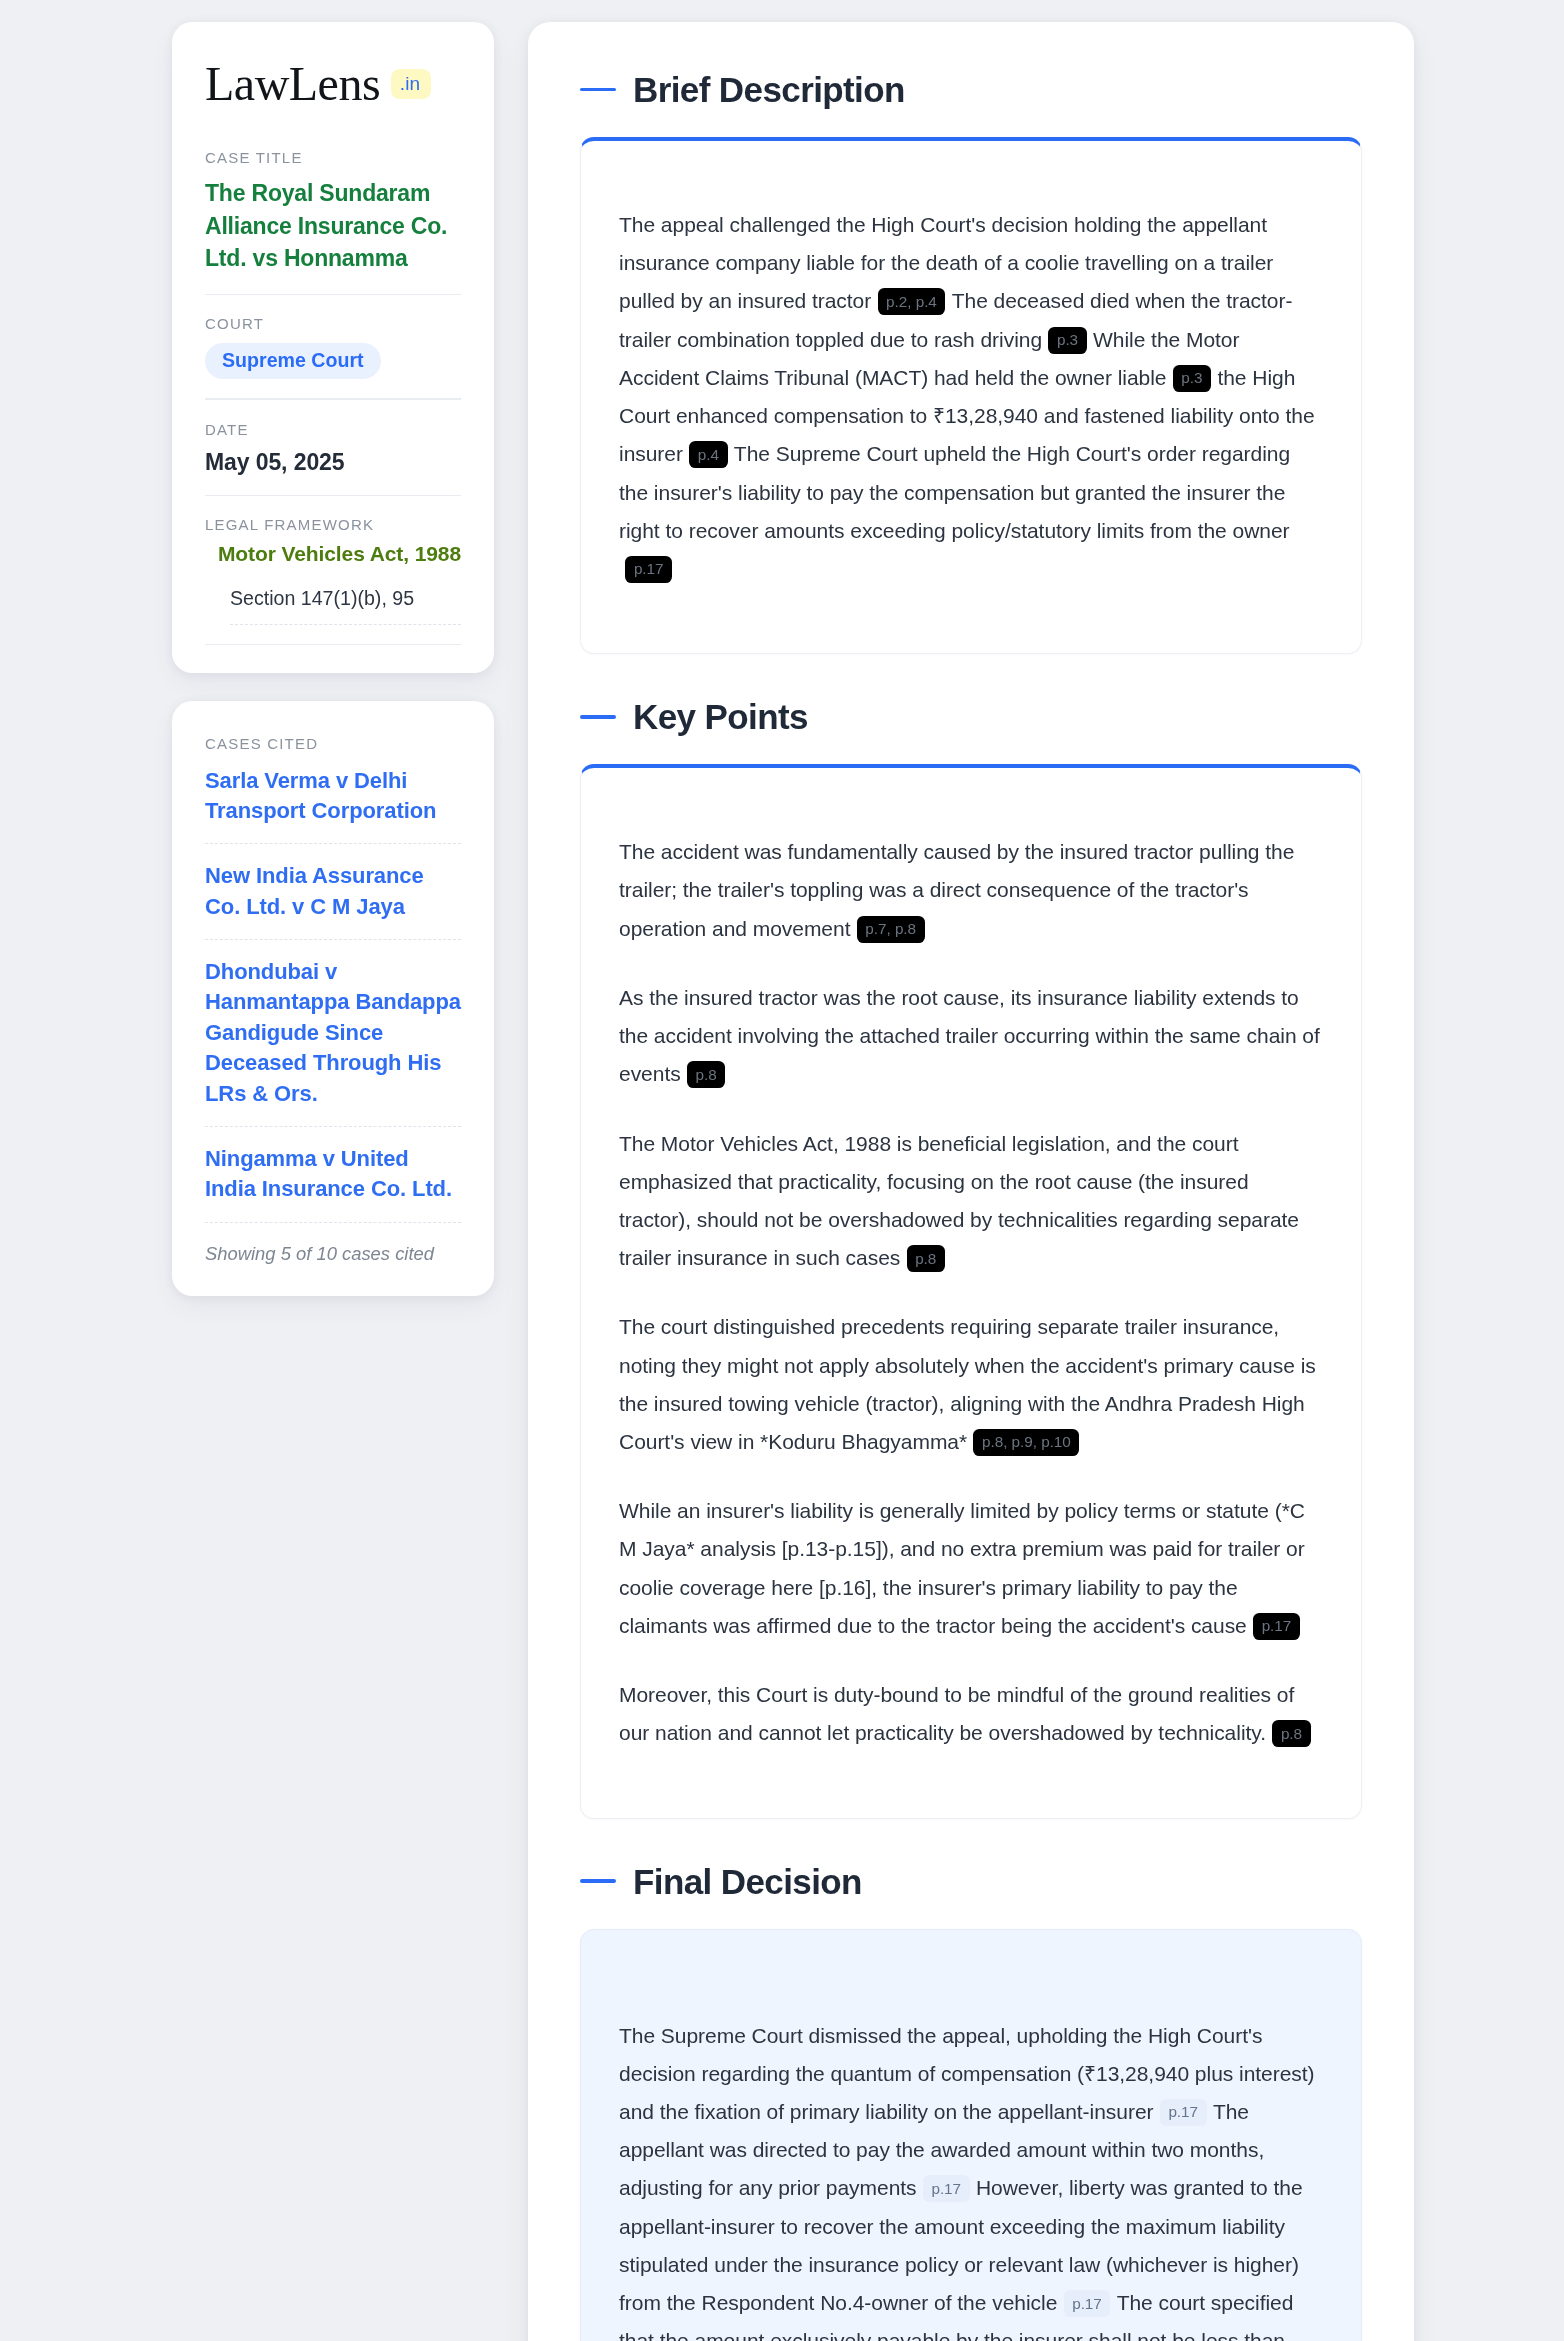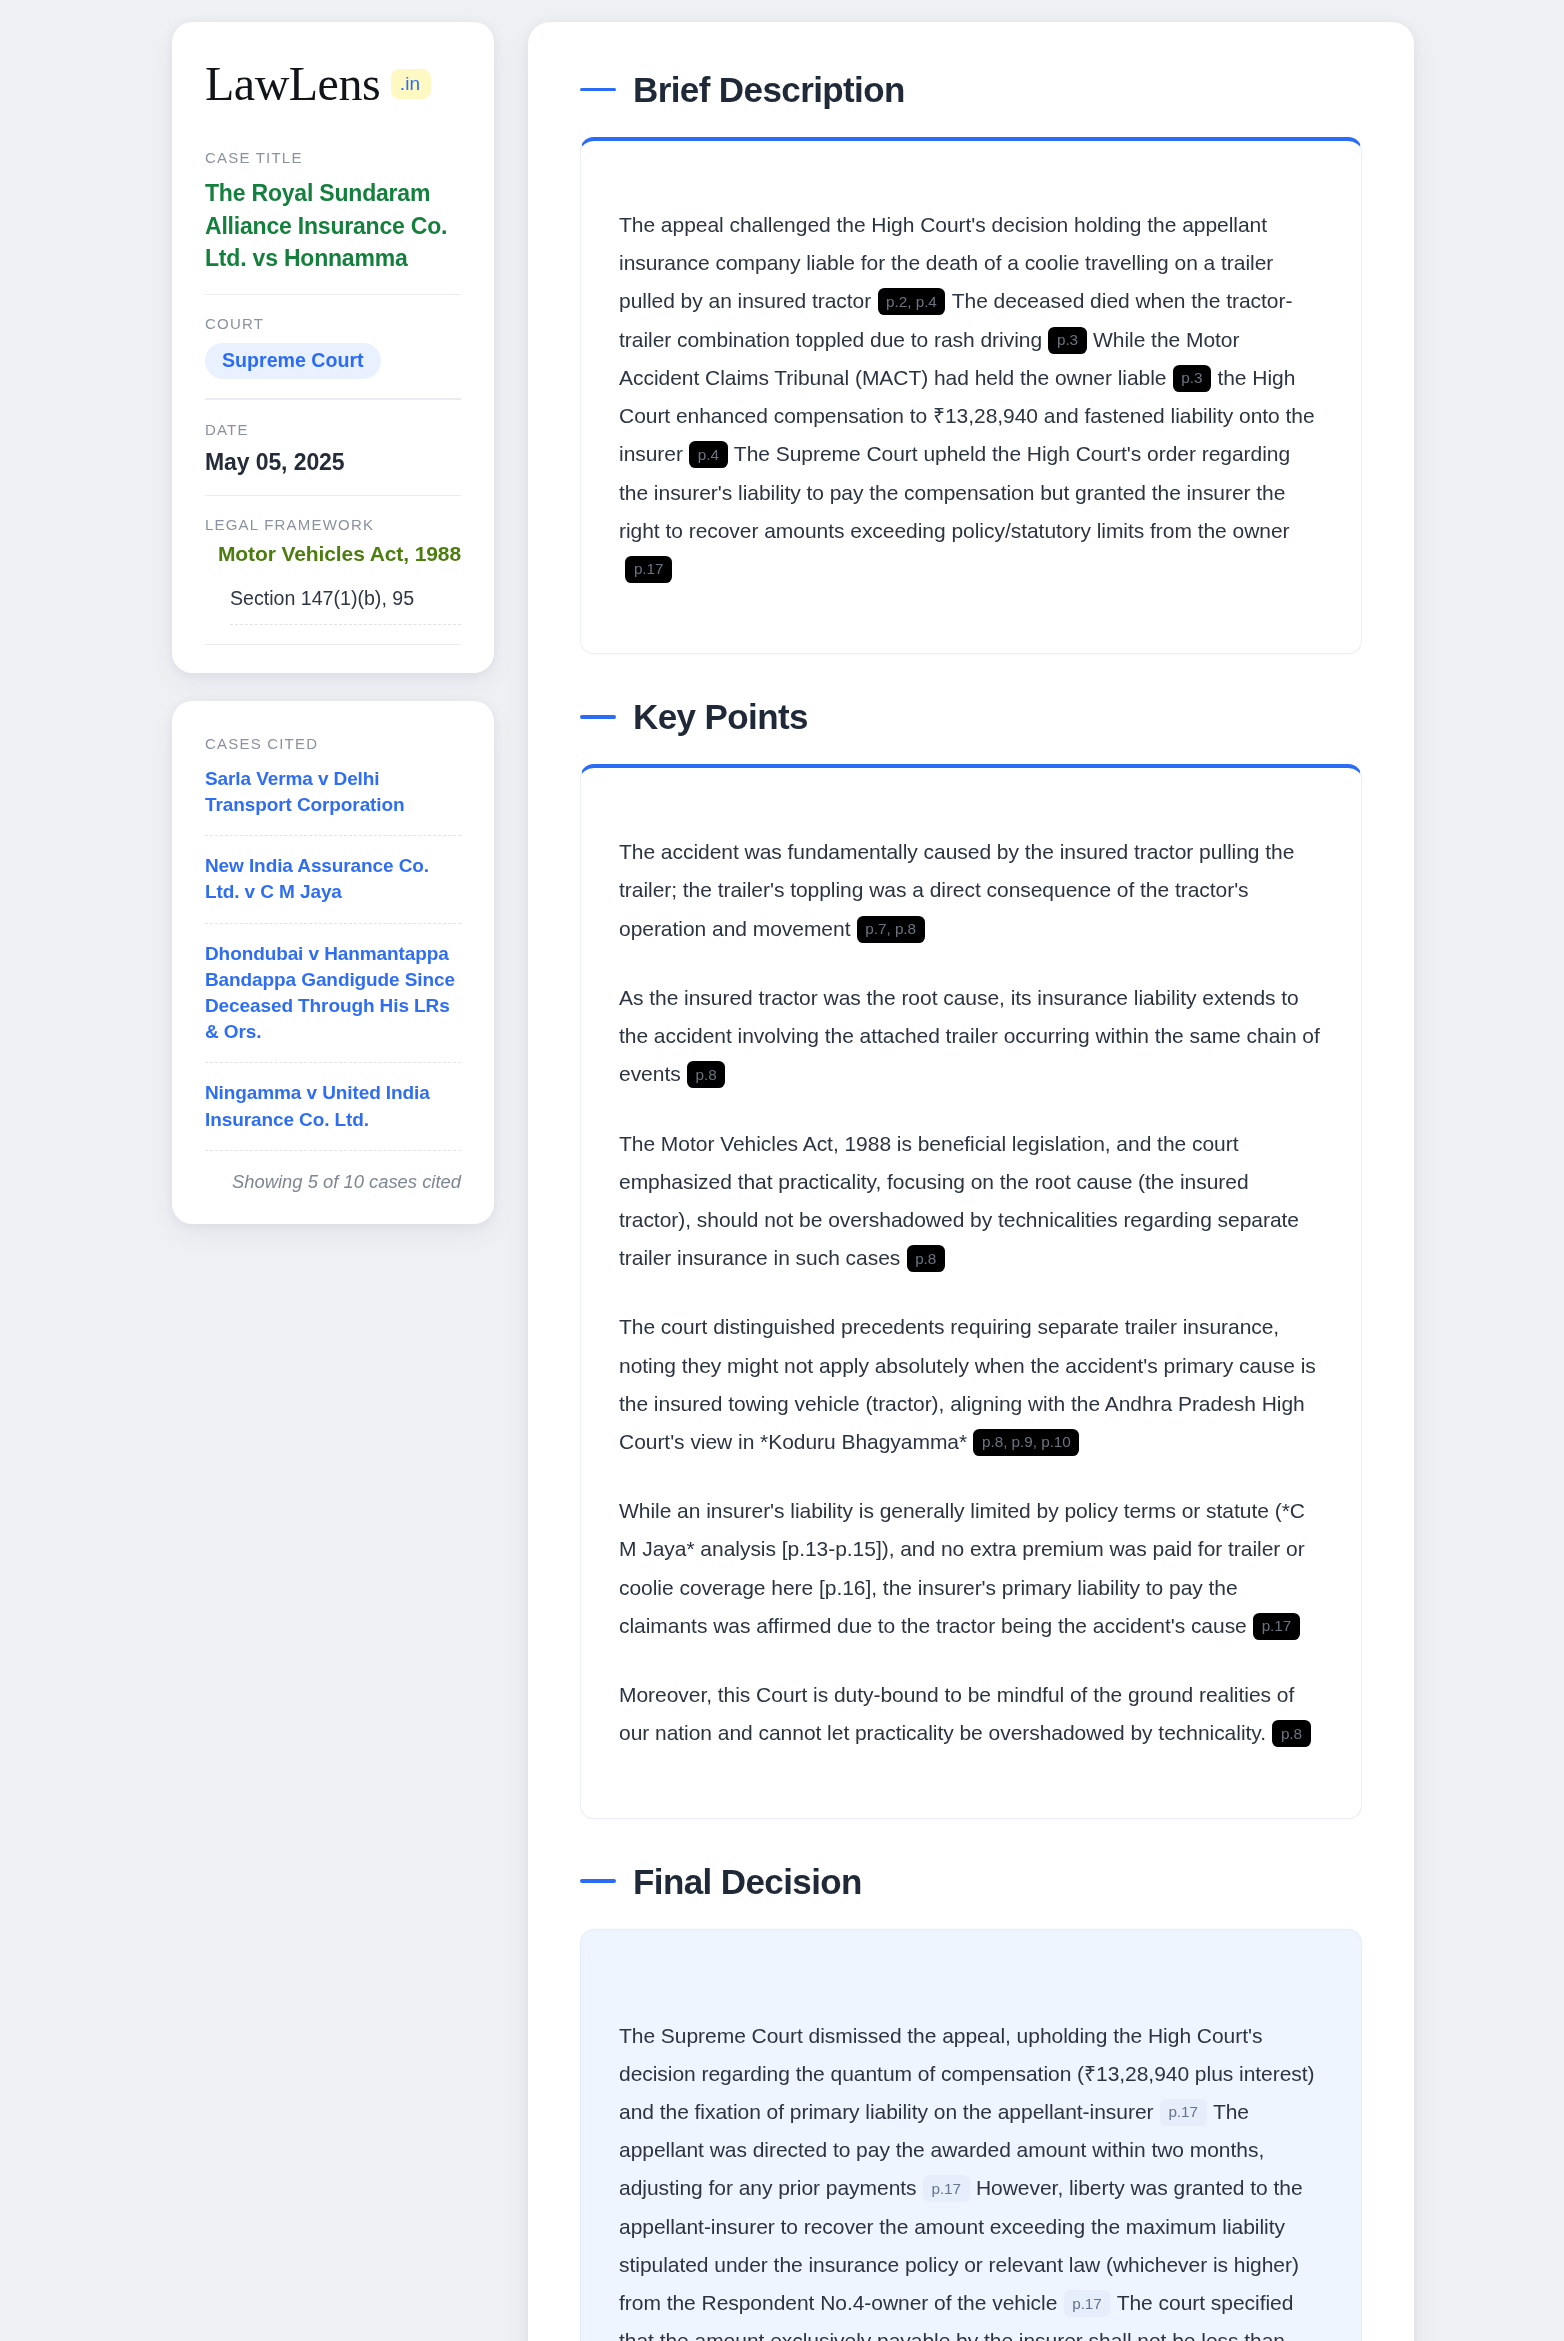--- a/index.html
+++ b/index.html
@@ -136,32 +136,32 @@
     color: #2d3642;
     padding-bottom: 14px;
     border-bottom: 0.8px dashed #dfe3ea;
   }
 
   
   .sidebar-cited { padding: 34px 33px 26.6px 33px; }
   .cited-list { margin-top: 6.3px; }
   .cited-item {
     display: block;
-    font-size: 19px;
+    font-size: 22px;
     line-height: 1.38;
     color: #2f6ef3;
     font-weight: 700;
     text-decoration: none;
     padding: 17px 0 17px 0;
     border-bottom: 0.8px dashed #dfe3ea;
     letter-spacing: -0.1px;
   }
   .cited-item:first-child { padding-top: 3.1px; }
   .cited-footnote {
-    text-align: right;
+    text-align: left;
     font-style: italic;
     font-size: 18.4px;
     color: #7d8693;
     padding: 20.3px 0 4.7px 0;
   }
 
   
   .main {
     flex: 1 1 auto;
     background: #ffffff;

